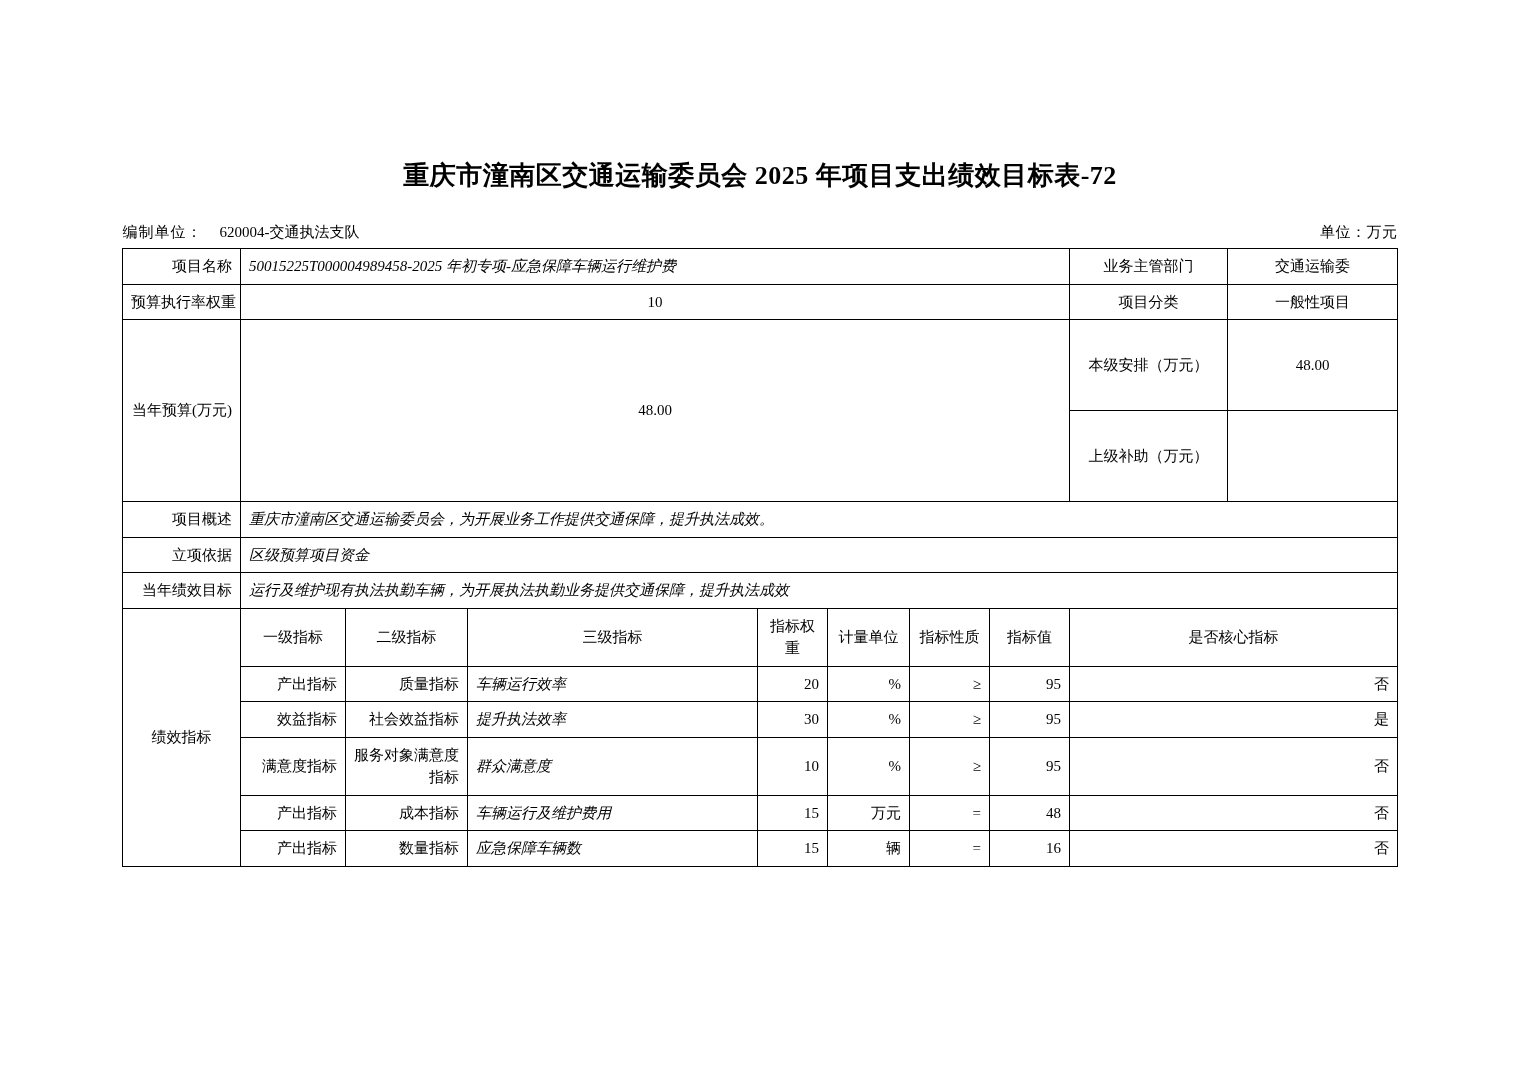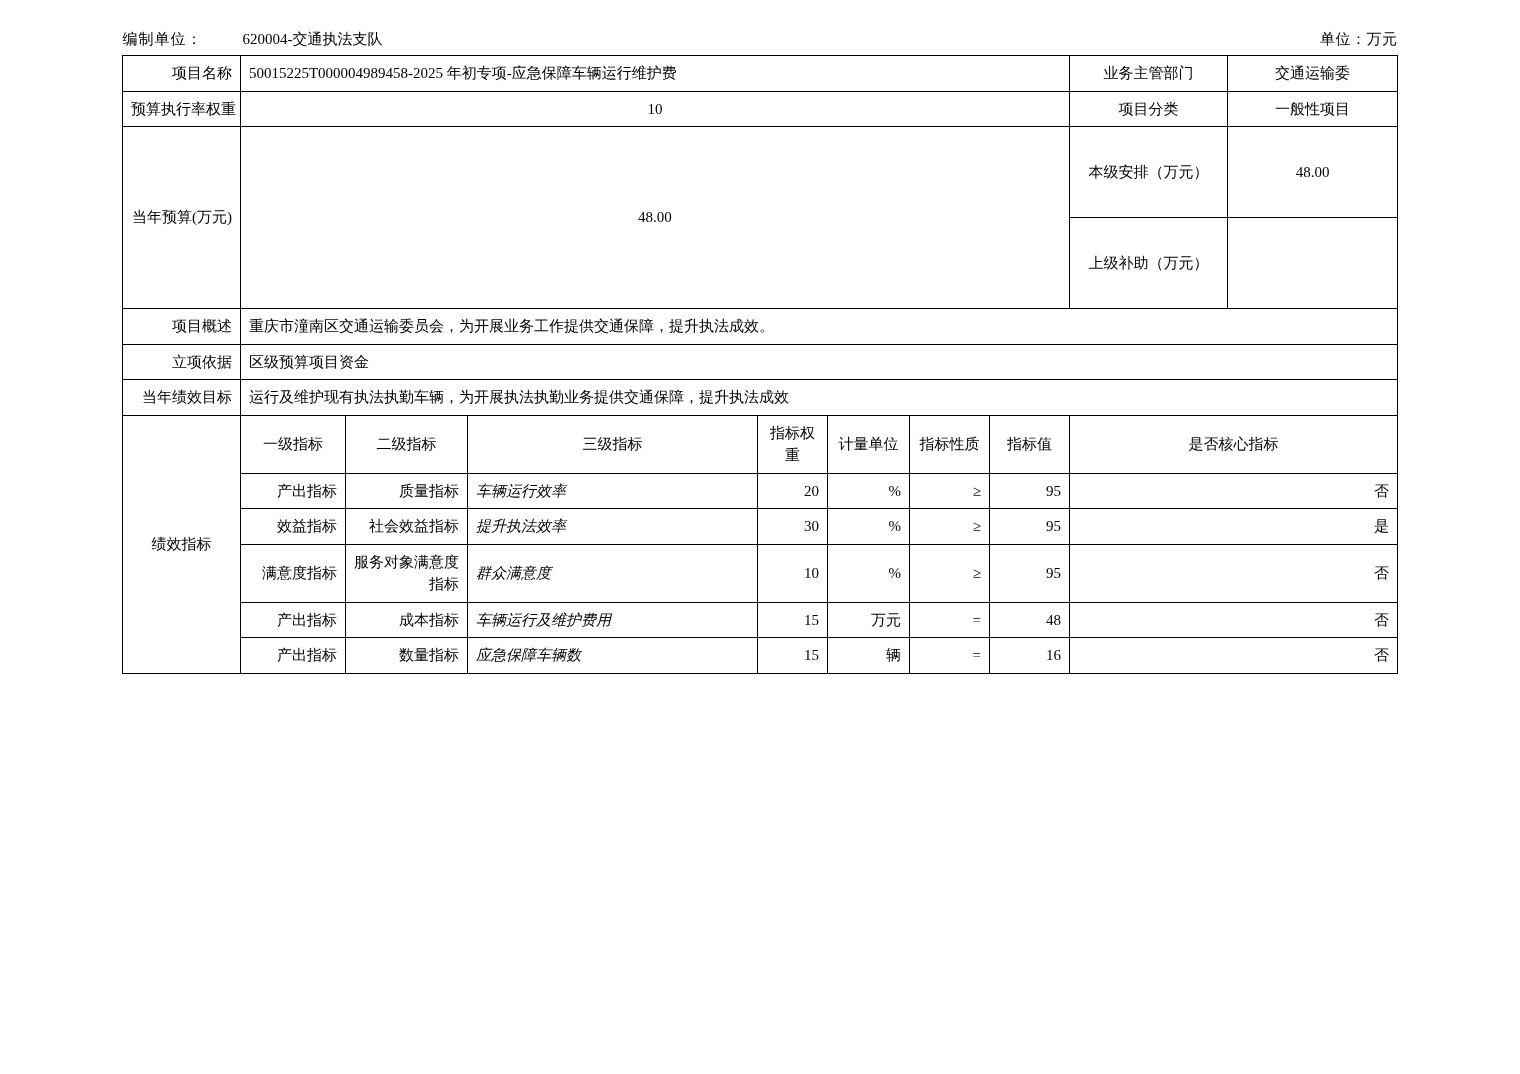--- a/index.html
+++ b/index.html
@@ -34,21 +34,20 @@
     display: flex;
     align-items: flex-end;
     justify-content: space-between;
     width: 1275px;
     margin: 30px auto 6px auto;
     font-size: 15px;
   }
   .meta-left {
     display: flex;
     align-items: baseline;
-    gap: 23px;
   }
   .meta-label {
     letter-spacing: 1px;
   }
   .meta-value {
     margin-left: 17px;
   }
   .meta-right {
     letter-spacing: 0.5px;
   }
@@ -59,21 +58,21 @@
     table-layout: fixed;
     font-size: 15px;
   }
   table.main td {
     border: 1px solid #000000;
     padding: 6px 8px;
     vertical-align: middle;
     line-height: 1.5;
   }
   .c-center { text-align: center; }
-  .c-left { text-align: left; }
+  .c-left { text-align: left; font-style: italic; }
   .label-cell {
     text-align: right;
     white-space: nowrap;
   }
   .ind-header td {
     text-align: center;
     font-size: 15px;
     padding: 7px 4px;
   }
   .ind-cell {
@@ -94,20 +93,21 @@
   }
   .wrap2 {
     line-height: 1.45;
   }
 </style>
 </head>
 <body>
 
 <div class="page">
 
+  <div class="doc-title">重庆市潼南区交通运输委员会 2025 年项目支出绩效目标表-72</div>
 
   <div class="meta-row">
     <div class="meta-left">
       <span class="meta-label">编制单位：</span>
       <span class="meta-value">620004-交通执法支队</span>
     </div>
     <div class="meta-right">单位：万元</div>
   </div>
 
   <table class="main">

